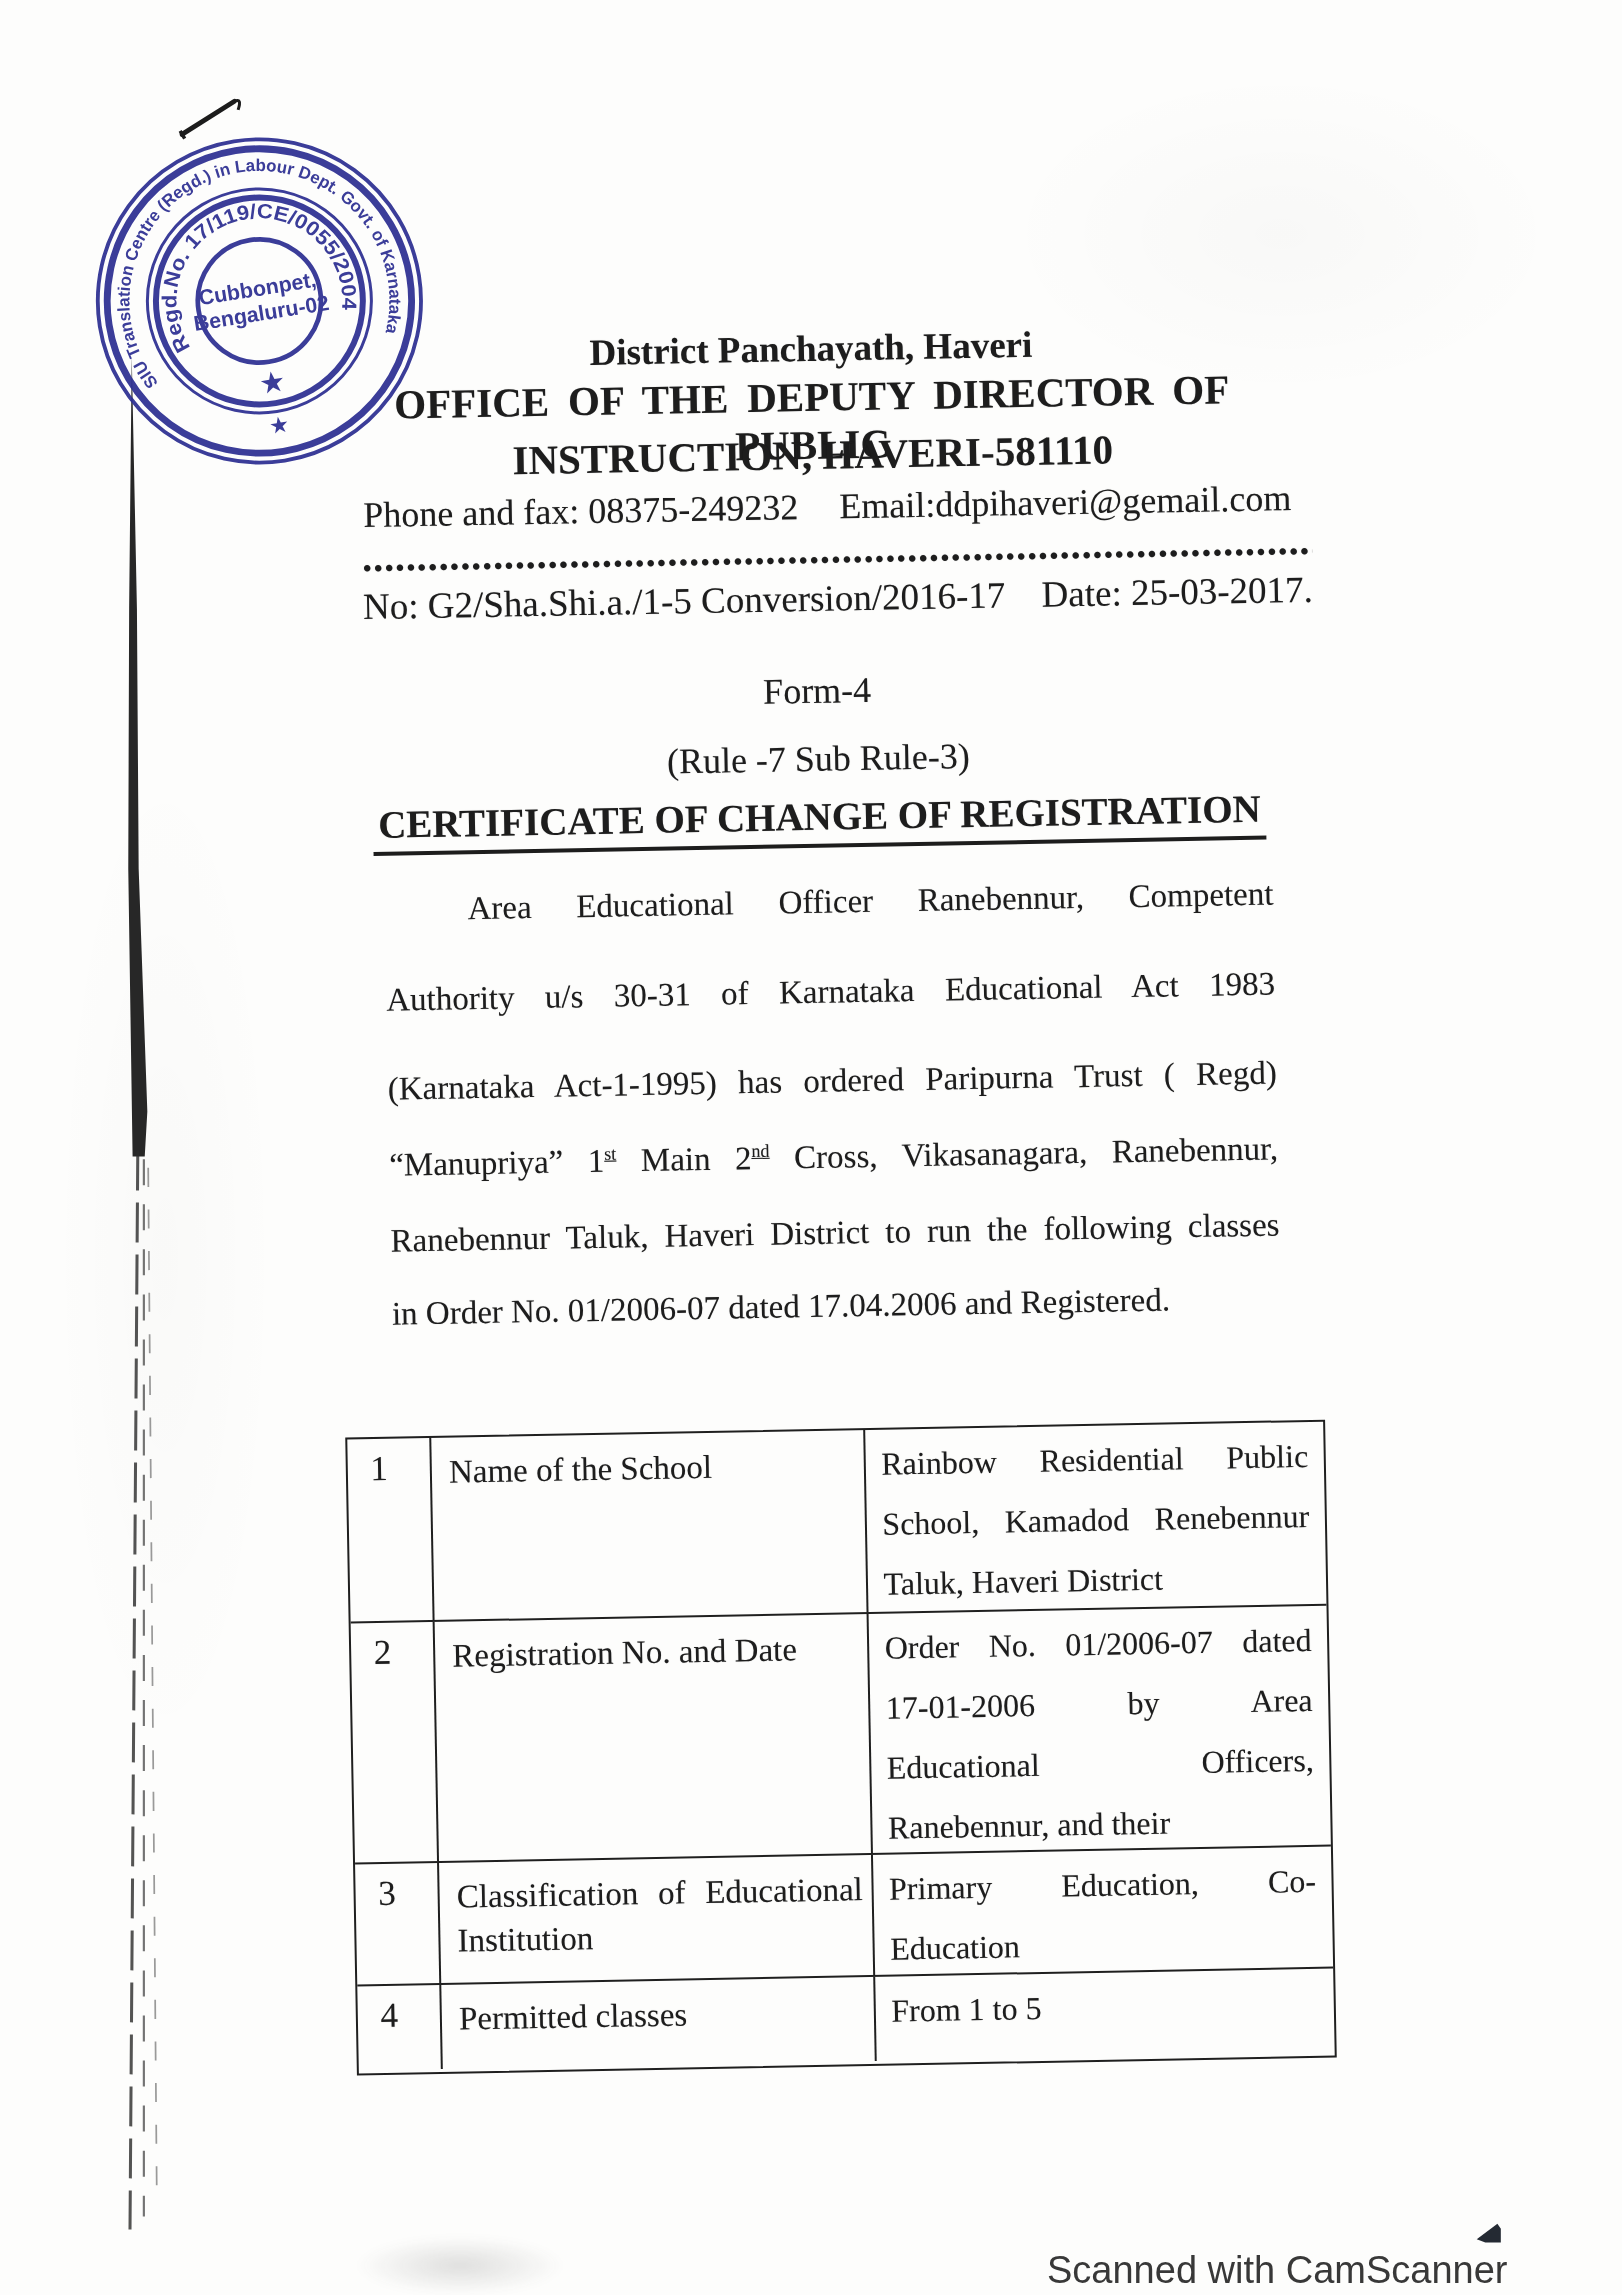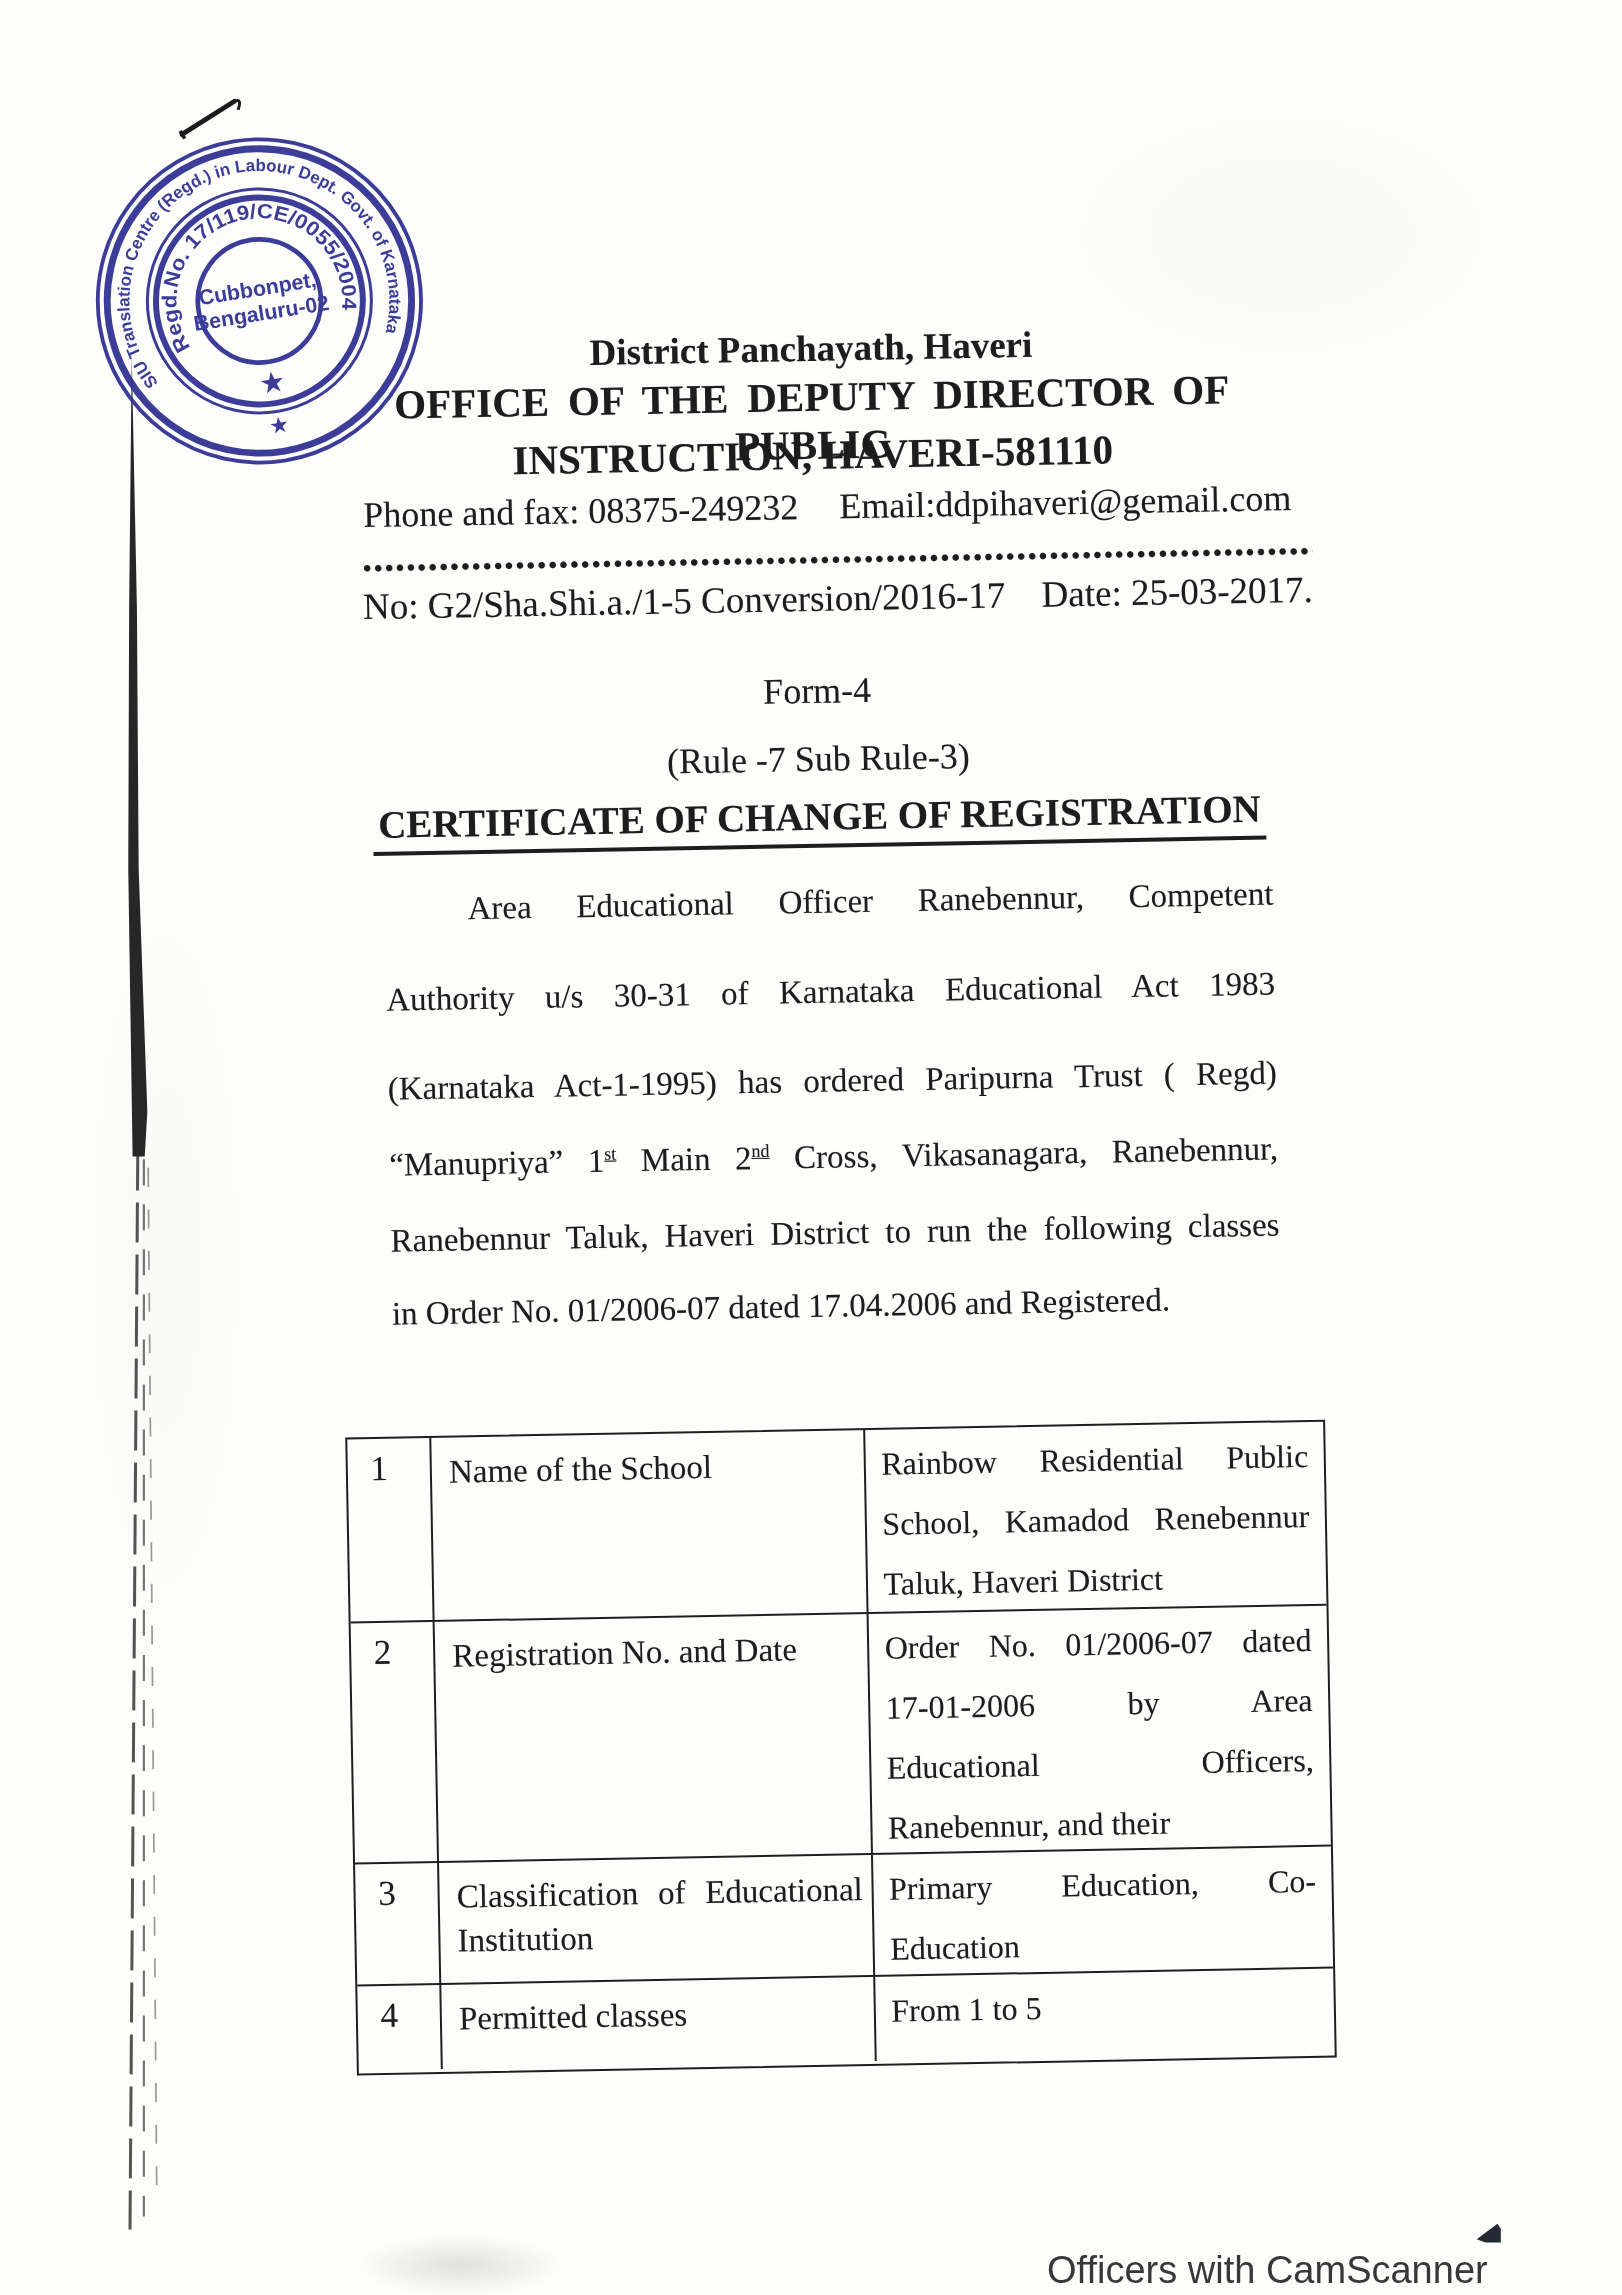--- a/index.html
+++ b/index.html
@@ -162,16 +162,16 @@
           <div class="vl">From 1 to 5</div>
         </div>
       </div>
 
     </div>
   </div>
 
   <svg class="abs" style="left:1475px;top:2220px;" width="31" height="28" viewBox="0 0 36 32">
     <polygon points="2,22 26,4 30,10 30,26 12,26" fill="#242a33"></polygon>
   </svg>
-  <div id="scanner-credit">Officers with CamScanner</div>
+  <div id="scanner-credit">Scanned with CamScanner</div>
 
 </div>
 
 
 </body></html>

